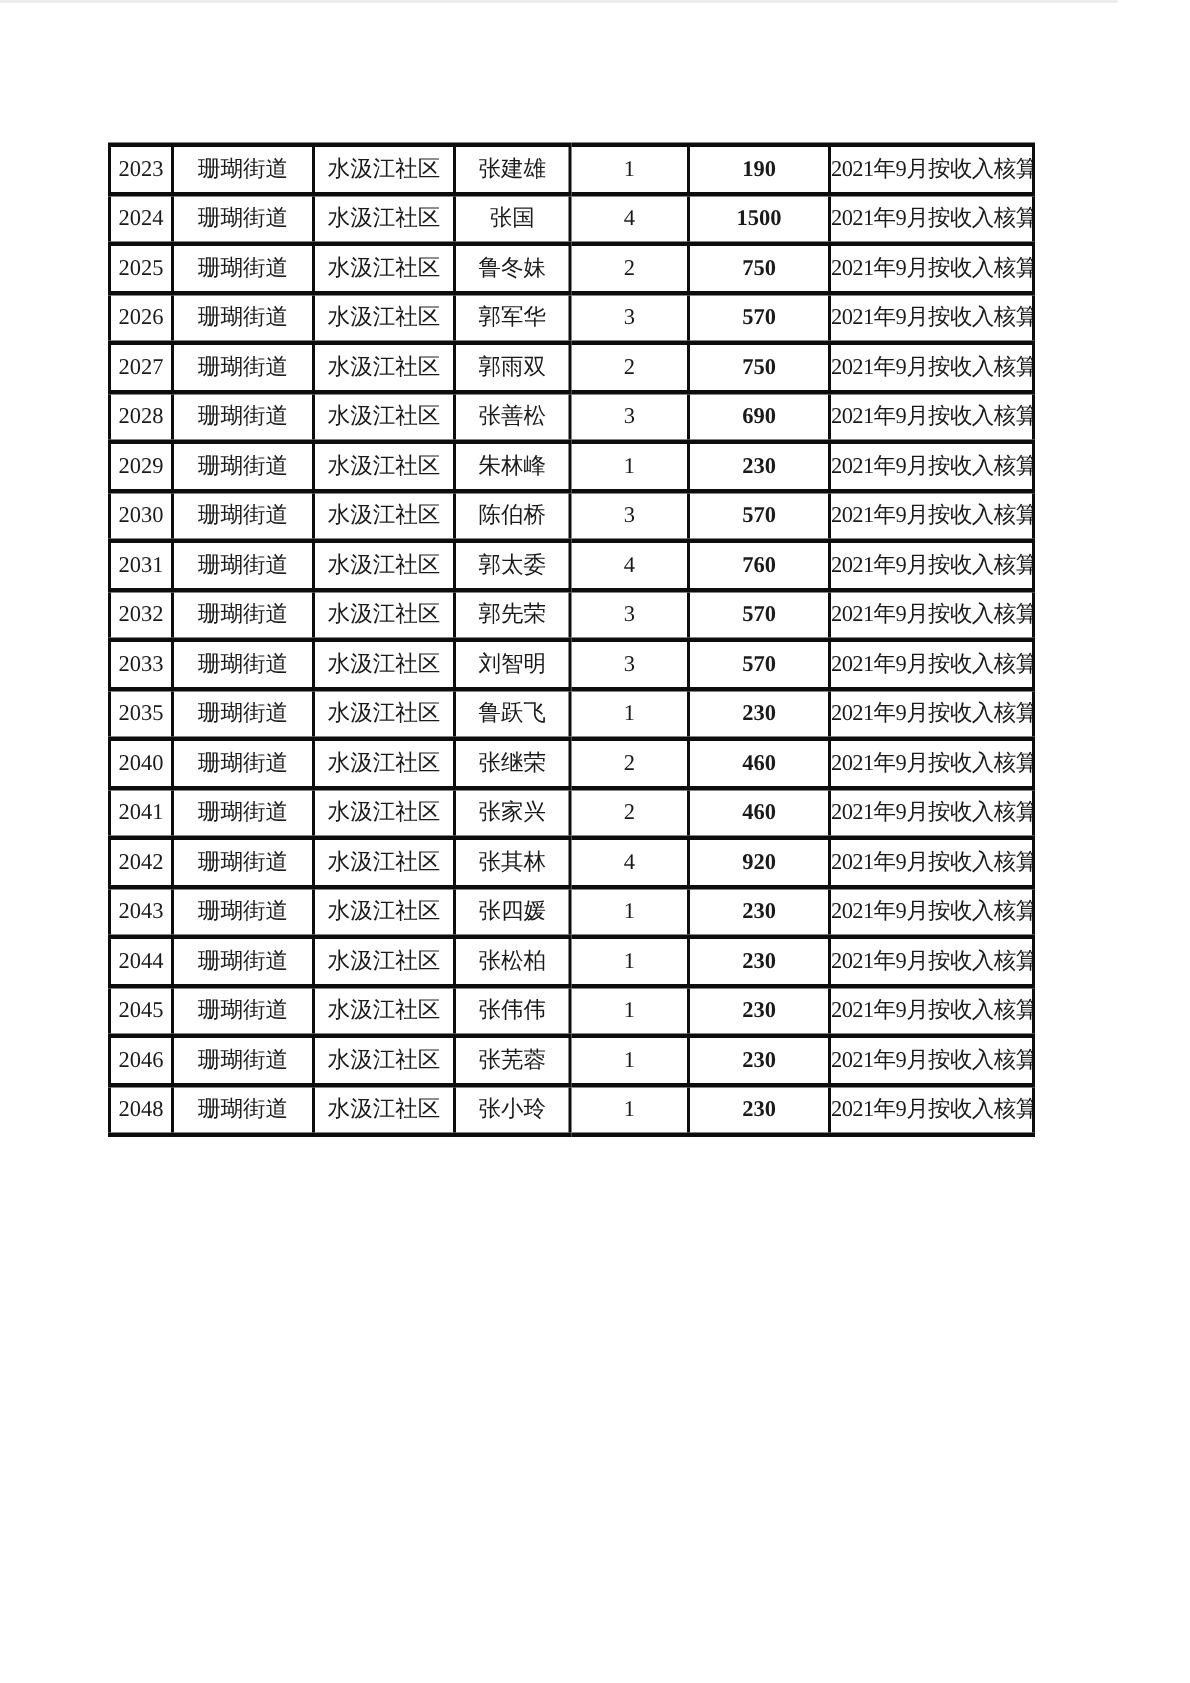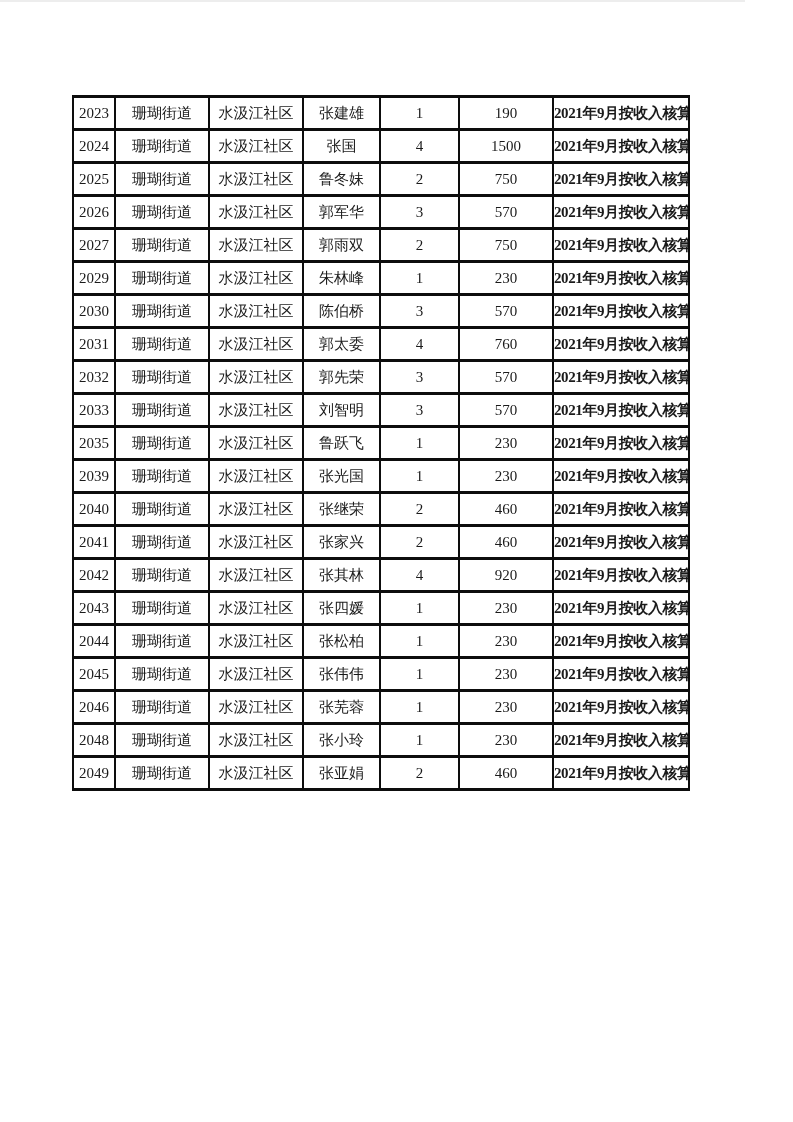--- a/index.html
+++ b/index.html
@@ -43,22 +43,22 @@
     font-size: 15px;
     line-height: 1;
     overflow: hidden;
     white-space: nowrap;
   }
   table.roster tr {
     height: 33px;
   }
   td.col-serial  { font-size: 14.5px; }
   td.col-count   { font-size: 14.5px; }
-  td.col-amount  { font-size: 14.5px; }
-  td.col-remark  { font-size: 13.5px; letter-spacing: -0.4px; font-weight: bold; }
+  td.col-amount  { font-size: 14.5px; font-weight: bold; }
+  td.col-remark  { font-size: 13.5px; letter-spacing: -0.4px; }
 </style>
 </head>
 <body>
 
 <div class="page">
   <div class="page-top-edge"></div>
 
   <table class="roster">
     <colgroup>
       <col style="width:42px">
@@ -109,20 +109,29 @@
         <tr>
           <td class="col-serial">2027</td>
           <td class="col-street">珊瑚街道</td>
           <td class="col-community">水汲江社区</td>
           <td class="col-name">郭雨双</td>
           <td class="col-count">2</td>
           <td class="col-amount">750</td>
           <td class="col-remark">2021年9月按收入核算</td>
         </tr>
         <tr>
+          <td class="col-serial">2028</td>
+          <td class="col-street">珊瑚街道</td>
+          <td class="col-community">水汲江社区</td>
+          <td class="col-name">张善松</td>
+          <td class="col-count">3</td>
+          <td class="col-amount">690</td>
+          <td class="col-remark">2021年9月按收入核算</td>
+        </tr>
+        <tr>
           <td class="col-serial">2029</td>
           <td class="col-street">珊瑚街道</td>
           <td class="col-community">水汲江社区</td>
           <td class="col-name">朱林峰</td>
           <td class="col-count">1</td>
           <td class="col-amount">230</td>
           <td class="col-remark">2021年9月按收入核算</td>
         </tr>
         <tr>
           <td class="col-serial">2030</td>
@@ -163,29 +172,20 @@
         <tr>
           <td class="col-serial">2035</td>
           <td class="col-street">珊瑚街道</td>
           <td class="col-community">水汲江社区</td>
           <td class="col-name">鲁跃飞</td>
           <td class="col-count">1</td>
           <td class="col-amount">230</td>
           <td class="col-remark">2021年9月按收入核算</td>
         </tr>
         <tr>
-          <td class="col-serial">2039</td>
-          <td class="col-street">珊瑚街道</td>
-          <td class="col-community">水汲江社区</td>
-          <td class="col-name">张光国</td>
-          <td class="col-count">1</td>
-          <td class="col-amount">230</td>
-          <td class="col-remark">2021年9月按收入核算</td>
-        </tr>
-        <tr>
           <td class="col-serial">2040</td>
           <td class="col-street">珊瑚街道</td>
           <td class="col-community">水汲江社区</td>
           <td class="col-name">张继荣</td>
           <td class="col-count">2</td>
           <td class="col-amount">460</td>
           <td class="col-remark">2021年9月按收入核算</td>
         </tr>
         <tr>
           <td class="col-serial">2041</td>
@@ -241,26 +241,17 @@
           <td class="col-amount">230</td>
           <td class="col-remark">2021年9月按收入核算</td>
         </tr>
         <tr>
           <td class="col-serial">2048</td>
           <td class="col-street">珊瑚街道</td>
           <td class="col-community">水汲江社区</td>
           <td class="col-name">张小玲</td>
           <td class="col-count">1</td>
           <td class="col-amount">230</td>
-          <td class="col-remark">2021年9月按收入核算</td>
-        </tr>
-        <tr>
-          <td class="col-serial">2049</td>
-          <td class="col-street">珊瑚街道</td>
-          <td class="col-community">水汲江社区</td>
-          <td class="col-name">张亚娟</td>
-          <td class="col-count">2</td>
-          <td class="col-amount">460</td>
           <td class="col-remark">2021年9月按收入核算</td>
         </tr>
       </tbody>
   </table>
 </div>
 
 </body></html>

